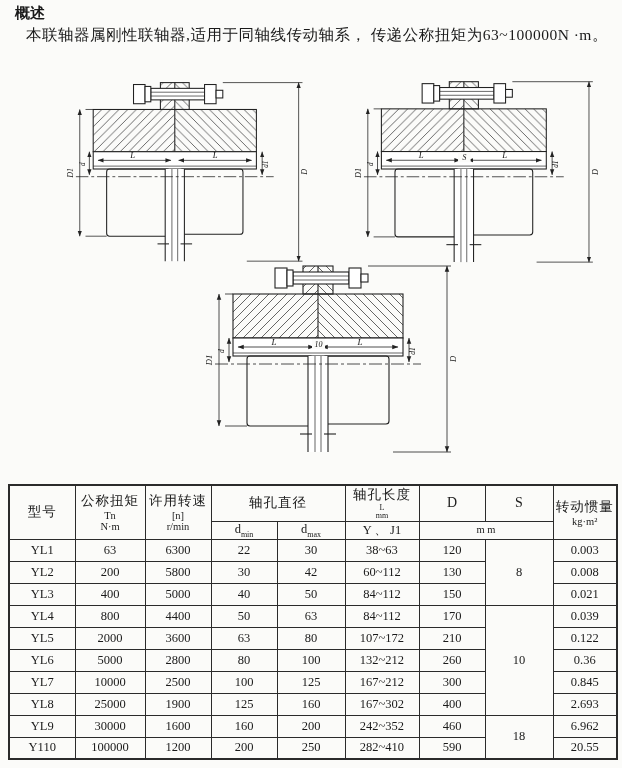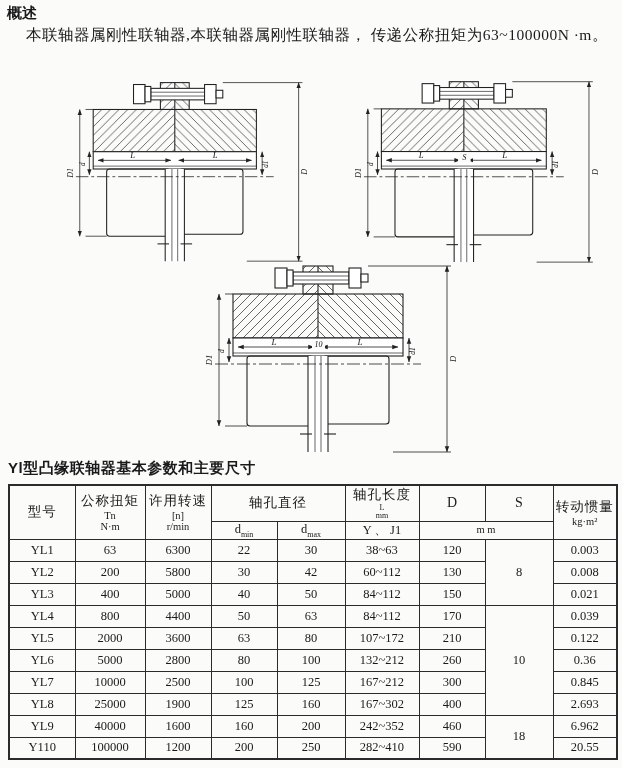--- a/index.html
+++ b/index.html
@@ -6,21 +6,21 @@
   body{
     width:622px;height:768px;
     background:#fbfbf9;
     font-family:"Liberation Serif","DejaVu Serif",serif;
     color:#1a1a1a;
     position:relative;
     overflow:hidden;
   }
   .page{position:absolute;inset:0;}
   .overview-heading{
-    position:absolute;left:7px;top:4px;
+    position:absolute;left:15px;top:4px;
     font-weight:bold;font-size:15px;
   }
   .overview-text{
     position:absolute;left:8px;top:25px;width:608px;
     font-size:15.5px;line-height:1.35;
     text-indent:18px;letter-spacing:0.5px;
   }
   .diagrams{position:absolute;left:0;top:66px;width:622px;height:392px;}
   .diag{position:absolute;}
   .diag-1{left:26px;top:6px;width:288px;height:194px;}
@@ -53,21 +53,21 @@
   .hd-big{font-size:14px;}
   sub{font-size:8px;}
   td{font-family:"Liberation Serif","DejaVu Serif",serif;}
 </style>
 </head>
 <body>
 
 <div class="page">
 
   <div class="overview-heading">概述</div>
-  <div class="overview-text">本联轴器属刚性联轴器,本联轴器属刚性联轴器， 传递公称扭矩为63~100000N ·m。</div>
+  <div class="overview-text">本联轴器属刚性联轴器,适用于同轴线传动轴系， 传递公称扭矩为63~100000N ·m。</div>
 
   <div class="diagrams">
     <div class="diag diag-1" id="diag1"><svg viewBox="0 0 300 200" width="100%" height="100%">
           <defs>
             <marker id="diag1a" viewBox="0 0 10 10" refX="9" refY="5" markerWidth="8" markerHeight="8" orient="auto-start-reverse">
               <path d="M0,1.5 L9.5,5 L0,8.5 z" fill="#222"></path>
             </marker>
             <pattern id="diag1L" width="9" height="9" patternUnits="userSpaceOnUse">
               <path d="M0,9 L9,0" stroke="#555" stroke-width="0.9"></path>
             </pattern>
@@ -239,21 +239,20 @@
             <rect x="149" y="83" width="13" height="10" fill="#fbfbf9" stroke="none"></rect>
             <text x="155.5" y="91" font-size="8" font-style="italic" text-anchor="middle" fill="#111">10</text>
             <text transform="rotate(-90 49 104)" x="49" y="104" font-size="8.5">D1</text>
             <text transform="rotate(-90 293 103)" x="293" y="103" font-size="8.5">D</text>
             <text transform="rotate(-90 61 95)" x="61" y="95" font-size="7.5">d</text>
             <text transform="rotate(-90 252 95)" x="252" y="95" font-size="7.5">d1</text>
           </g>
         </svg></div>
   </div>
 
-  <div class="table-title">Yl型凸缘联轴器基本参数和主要尺寸</div>
 
   <table class="params">
     <colgroup>
       <col style="width:66px">
         <col style="width:70px">
         <col style="width:66px">
       <col style="width:66px">
         <col style="width:68px">
         <col style="width:74px">
       <col style="width:66px">
@@ -371,21 +370,21 @@
           <td>25000</td>
           <td>1900</td>
           <td>125</td>
           <td>160</td>
           <td>167~302</td>
           <td>400</td>
           <td>2.693</td>
         </tr>
         <tr>
           <td>YL9</td>
-          <td>40000</td>
+          <td>30000</td>
           <td>1600</td>
           <td>160</td>
           <td>200</td>
           <td>242~352</td>
           <td>460</td>
           <td rowspan="2">18</td>
           <td>6.962</td>
         </tr>
         <tr>
           <td>Y110</td>

